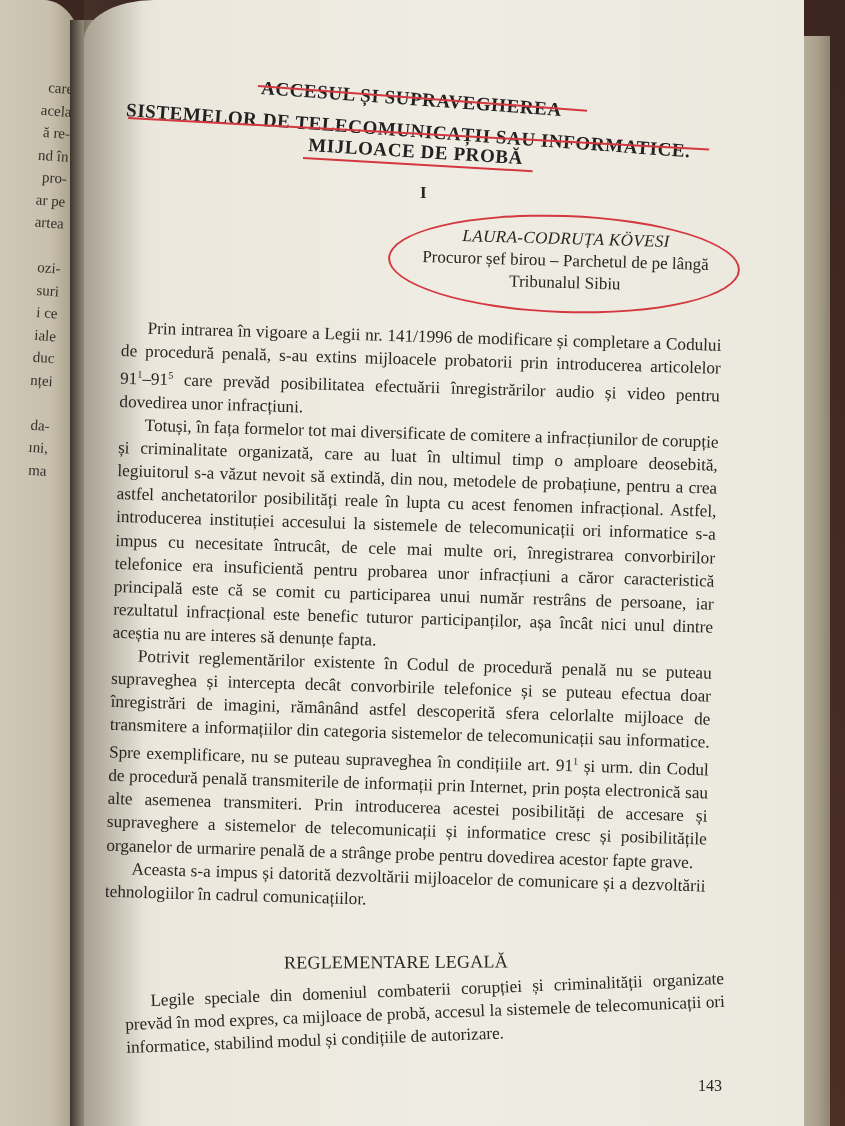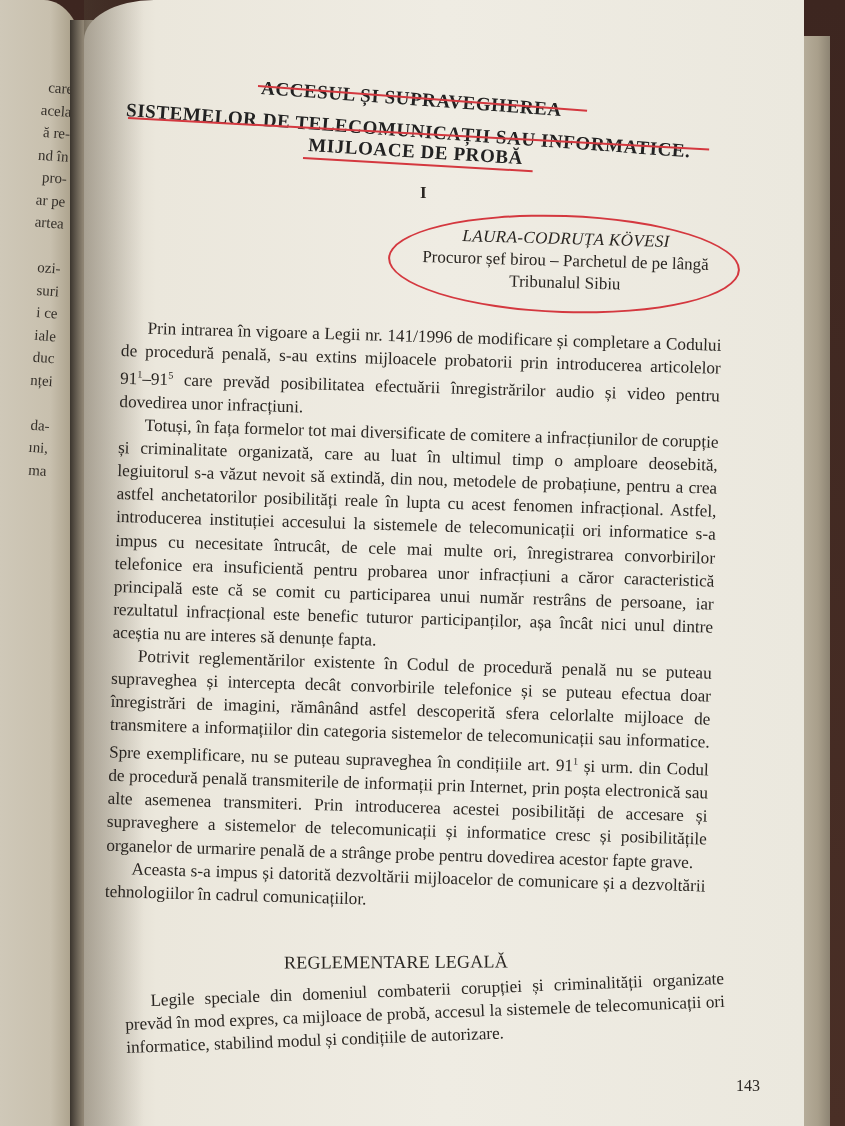--- a/index.html
+++ b/index.html
@@ -23,21 +23,21 @@
   .roman{position:absolute;left:420px;top:183px;font-size:17px;font-weight:bold;}
   .author-oval{position:absolute;left:388px;top:215px;width:348px;height:94px;border:2px solid #d4383f;border-radius:50%;transform:rotate(2deg);}
   .author{position:absolute;left:398px;top:228px;width:335px;text-align:center;font-size:17px;line-height:22px;transform:rotate(1.6deg);}
   .author .name{font-style:italic;letter-spacing:0.4px;}
   .body-text{position:absolute;left:122px;top:316px;width:600px;font-size:17.2px;line-height:23.1px;text-align:justify;transform:rotate(1.7deg);transform-origin:left top;}
   .body-text p{margin:0;text-indent:26px;}
   .body-text sup{font-size:10px;}
   .section-heading{position:absolute;left:284px;top:952px;font-size:18px;letter-spacing:0.2px;transform:rotate(-0.3deg);}
   .final-text{position:absolute;left:124px;top:990px;width:600px;font-size:17.2px;line-height:23px;text-align:justify;transform:rotate(-2.2deg);transform-origin:left top;}
   .final-text p{margin:0;text-indent:26px;}
-  .page-number{position:absolute;left:736px;top:1077px;font-size:16px;font-family:Liberation Serif, serif;}
+  .page-number{position:absolute;left:698px;top:1077px;font-size:16px;font-family:Liberation Serif, serif;}
   .shadow-left{position:absolute;left:84px;top:0;width:60px;height:1126px;background:linear-gradient(90deg,rgba(80,70,55,0.35),rgba(80,70,55,0));pointer-events:none;}
 </style>
 </head>
 <body>
 
 <div class="table-bg"></div>
 <div class="page-edges"></div>
 
 <div class="left-page">
   <div class="left-lines">

